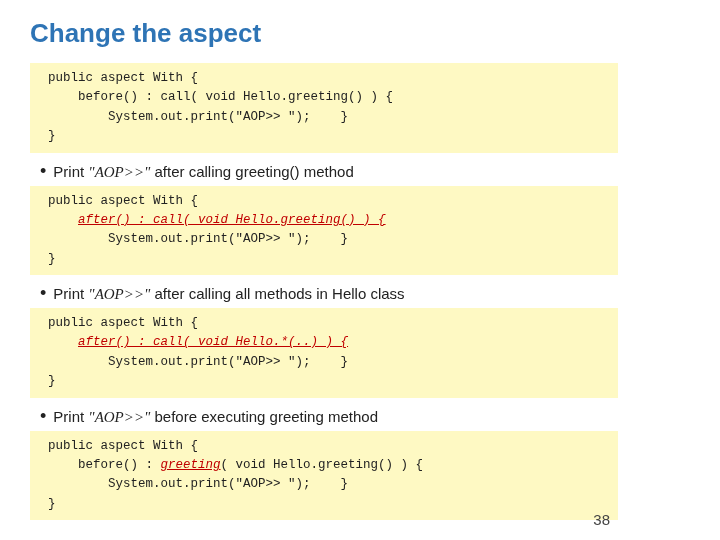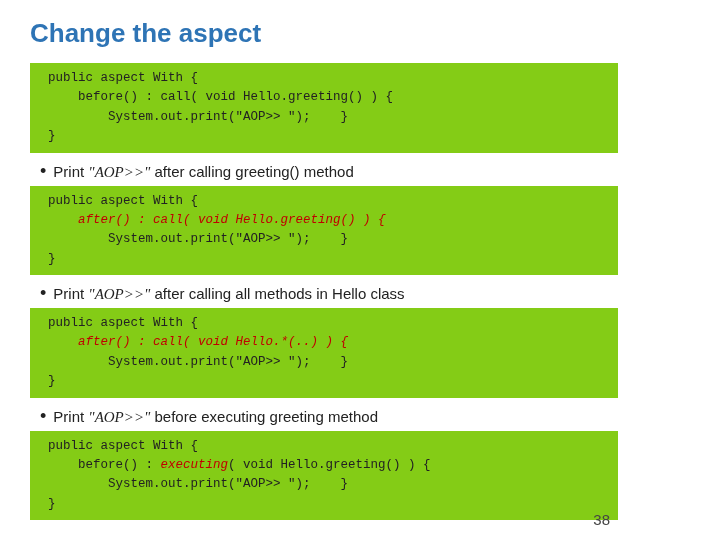--- a/index.html
+++ b/index.html
@@ -20,29 +20,30 @@
     .title {
       font-size: 26px;
       font-weight: bold;
       color: #2e74b5;
       margin-bottom: 14px;
     }
     .code-block {
       font-family: 'Courier New', Courier, monospace;
       font-size: 12.5px;
       color: #222;
-      background: #84cc16;
+      background: #fef9c3;
       padding: 6px 10px 6px 18px;
       margin-bottom: 6px;
       line-height: 1.55;
       border-left: none;
     }
     .code-block .highlight {
       color: #c00000;
       font-style: italic;
+      text-decoration: underline;
     }
     .bullet-point {
       font-size: 15px;
       color: #222;
       margin: 8px 0 4px 10px;
       display: flex;
       align-items: baseline;
     }
     .bullet-point::before {
       content: '•';
@@ -95,19 +96,19 @@
     <span>&nbsp;&nbsp;&nbsp;&nbsp;<span class="highlight">after() : call( void Hello.*(..) ) {</span></span><br>
     <span>&nbsp;&nbsp;&nbsp;&nbsp;&nbsp;&nbsp;&nbsp;&nbsp;System.out.print("AOP&gt;&gt; ");&nbsp;&nbsp;&nbsp;&nbsp;}</span><br>
     <span>}</span>
   </div>
 
   <div class="bullet-point">
     <span class="bullet-text">Print <span class="quote">"AOP&gt;&gt;"</span> before executing greeting method</span>
   </div>
   <div class="code-block">
     <span>public aspect With {</span><br>
-    <span>&nbsp;&nbsp;&nbsp;&nbsp;before() : <span class="highlight">executing</span>( void Hello.greeting() ) {</span><br>
+    <span>&nbsp;&nbsp;&nbsp;&nbsp;before() : <span class="highlight">greeting</span>( void Hello.greeting() ) {</span><br>
     <span>&nbsp;&nbsp;&nbsp;&nbsp;&nbsp;&nbsp;&nbsp;&nbsp;System.out.print("AOP&gt;&gt; ");&nbsp;&nbsp;&nbsp;&nbsp;}</span><br>
     <span>}</span>
   </div>
 
   <div class="page-number">38</div>
 </div>
 
 </body></html>

